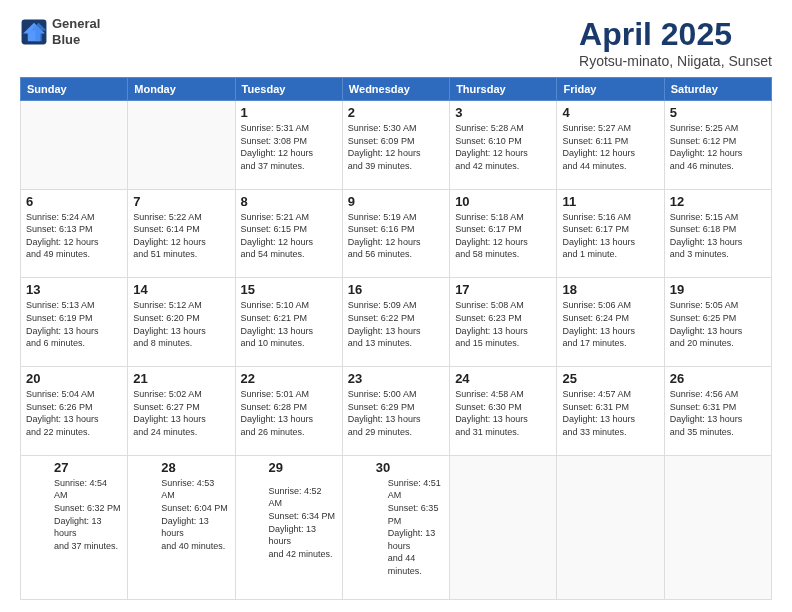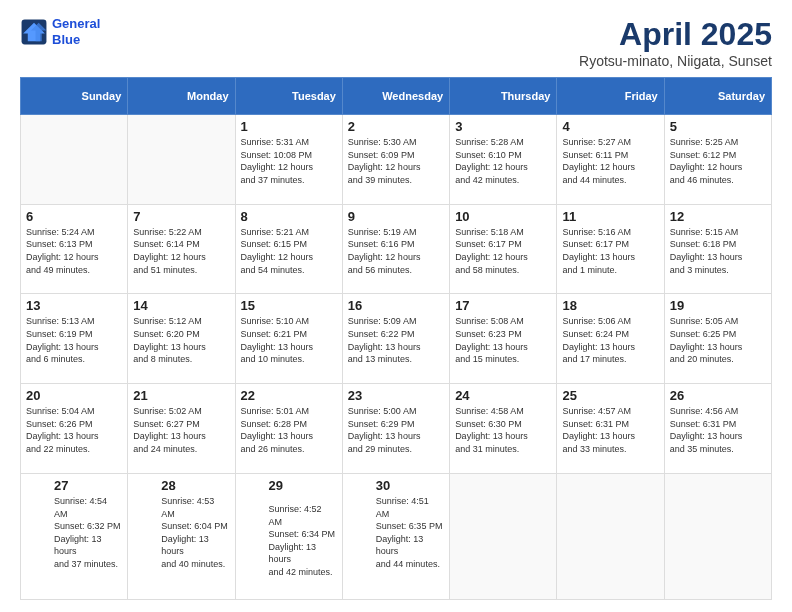--- a/index.html
+++ b/index.html
@@ -24,29 +24,28 @@
       margin-bottom: 8px;
     }
     .logo {
       display: flex;
       align-items: center;
       gap: 4px;
     }
     .logo-text {
       font-size: 13px;
       font-weight: bold;
-      color: #1d4ed8;
+      color: #404040;
       line-height: 1.2;
     }
     .logo-icon {
       width: 28px;
       height: 28px;
     }
     .title-block {
-      text-align: right;
     }
     .main-title {
       font-size: 32px;
       font-weight: bold;
       color: #1a3a6b;
     }
     .subtitle {
       font-size: 14px;
       color: #444;
     }
@@ -54,22 +53,22 @@
       flex: 1;
       border: 1px solid #ccc;
       border-collapse: collapse;
       width: 100%;
       table-layout: fixed;
     }
     .calendar th {
       background: #2e6bbf;
       color: #fff;
       font-size: 11px;
-      padding: 12px 6px;
-      text-align: right;
+      padding: 5px 6px;
+      text-align: left;
       font-weight: bold;
       border: 1px solid #5588cc;
     }
     .calendar td {
       vertical-align: top;
       border: 1px solid #ddd;
       padding: 4px 5px;
       font-size: 9.5px;
       color: #333;
       height: 78px;
@@ -129,21 +128,21 @@
           <th>Saturday</th>
         </tr>
     </thead>
     <tbody id="calendar-body">
         <tr>
           <td class="empty-cell"></td>
           <td class="empty-cell"></td>
           <td>
             <span class="day-num">1</span>
             <div class="cell-info" style="white-space: pre-line;">Sunrise: 5:31 AM
-Sunset: 10:08 PM
+Sunset: 3:08 PM
 Daylight: 12 hours
 and 37 minutes.</div>
           </td>
           <td>
             <span class="day-num">2</span>
             <div class="cell-info" style="white-space: pre-line;">Sunrise: 5:30 AM
 Sunset: 6:09 PM
 Daylight: 12 hours
 and 39 minutes.</div>
           </td>
@@ -339,21 +338,21 @@
           </td>
           <td>
             <span class="day-num">29</span>
             <div class="cell-info" style="white-space: pre-line; margin-top: 10px;">Sunrise: 4:52 AM
 Sunset: 6:34 PM
 Daylight: 13 hours
 and 42 minutes.</div>
           </td>
           <td>
             <span class="day-num">30</span>
-            <div class="cell-info" style="white-space: pre-line;">Sunrise: 4:51 AM
+            <div class="cell-info" style="white-space: pre-line; margin-left: 12px;">Sunrise: 4:51 AM
 Sunset: 6:35 PM
 Daylight: 13 hours
 and 44 minutes.</div>
           </td>
           <td class="empty-cell"></td>
           <td class="empty-cell"></td>
           <td class="empty-cell"></td>
         </tr>
       </tbody>
   </table>

